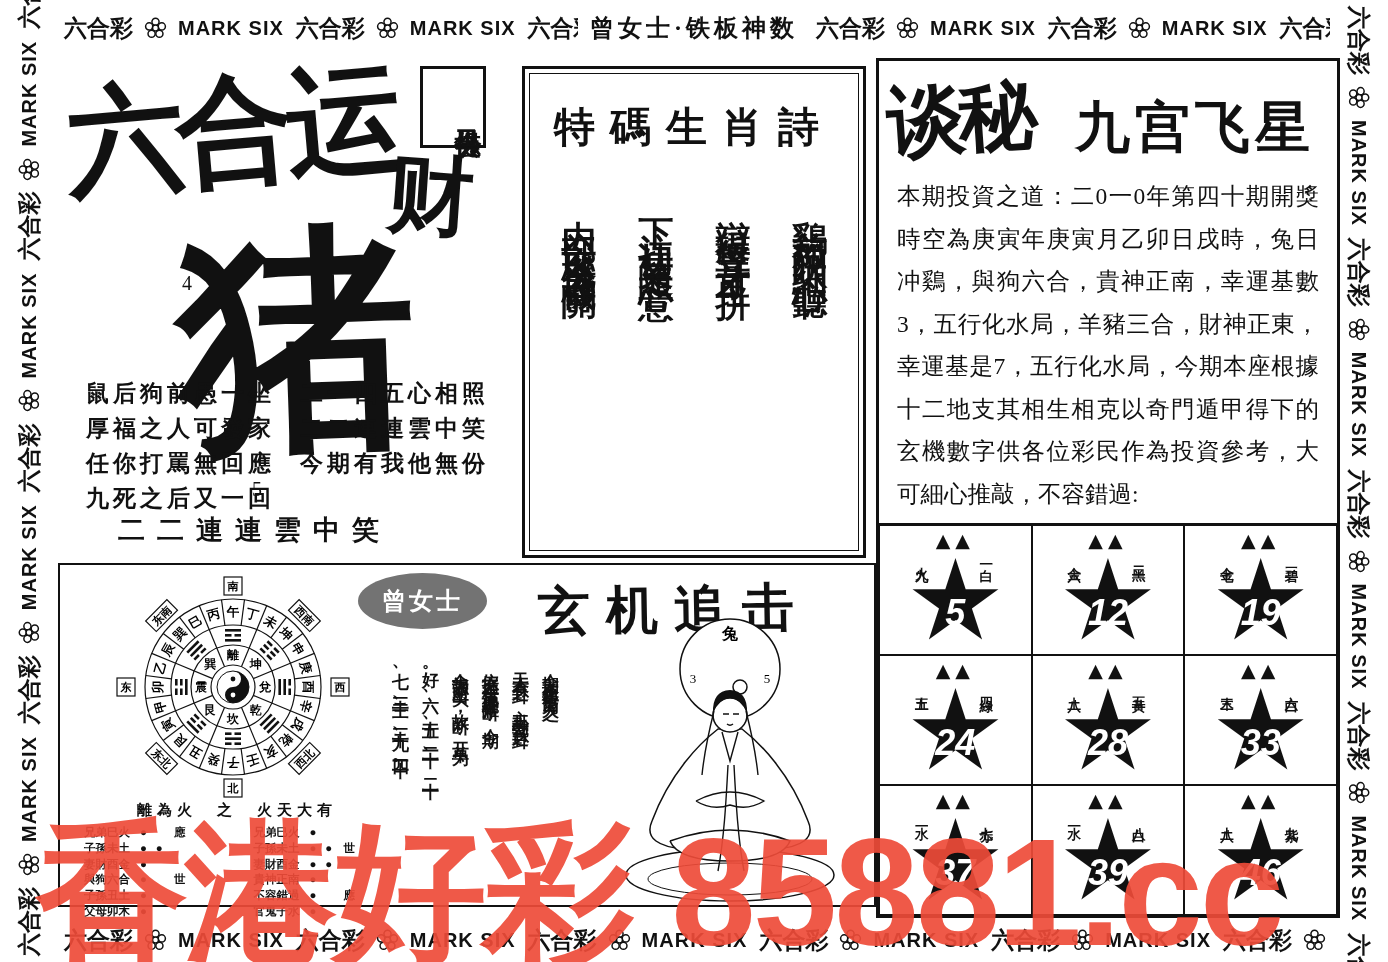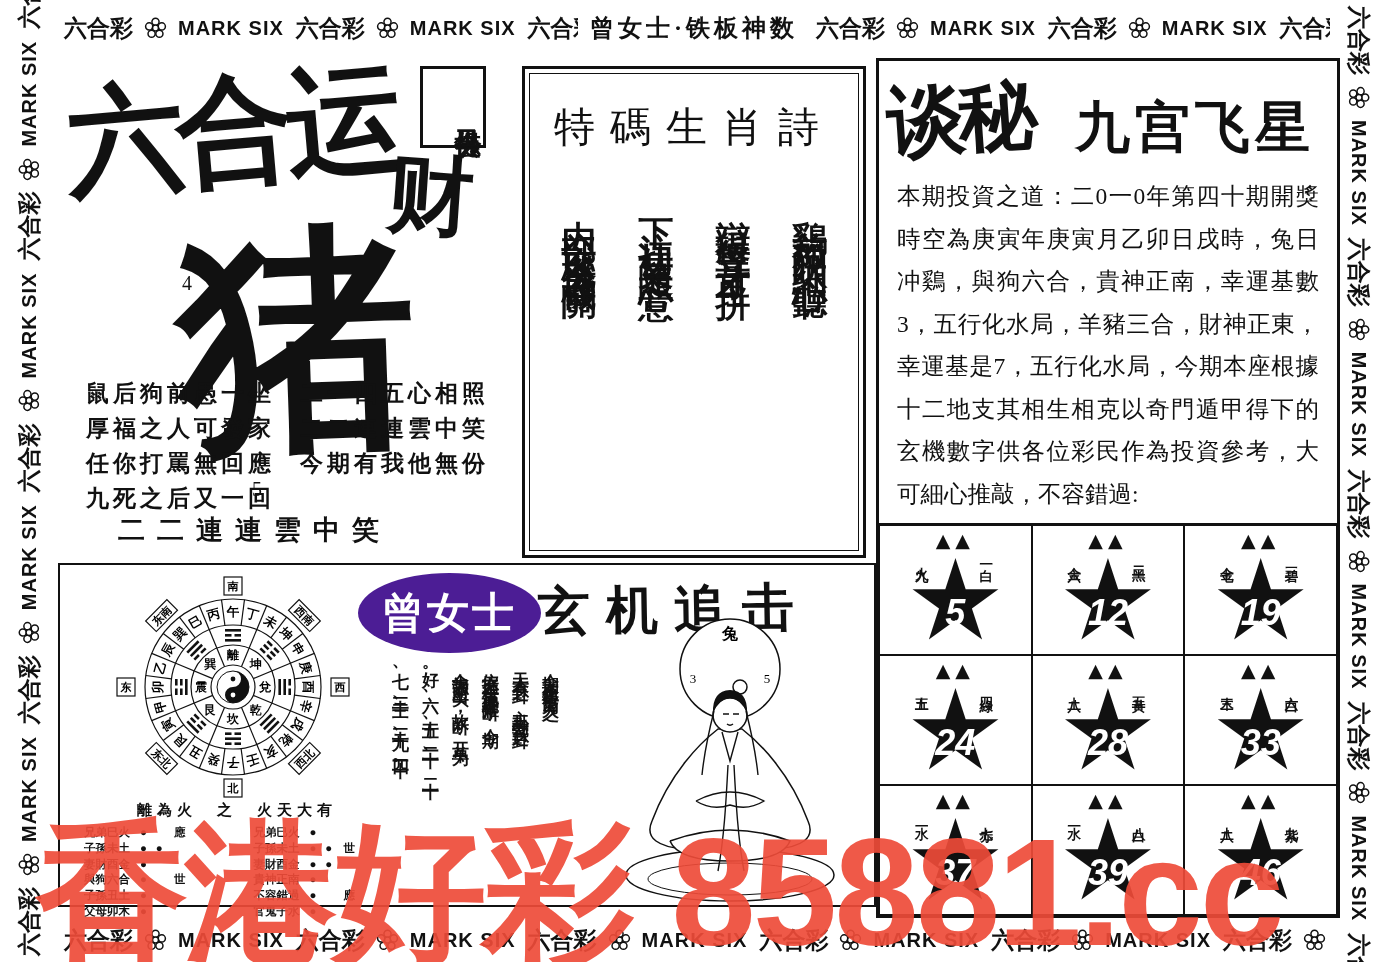--- a/index.html
+++ b/index.html
@@ -29,21 +29,21 @@
   #providerBox{left:420px;top:66px;width:66px;height:82px;border:3px solid #111;box-sizing:border-box;
                writing-mode:vertical-rl;font-size:27px;font-weight:bold;line-height:31px;text-align:center;padding-top:3px;}
   #calligPig{left:178px;top:212px;font-size:238px;font-weight:900;transform:rotate(-2deg);line-height:1.1;}
   #hint4{left:182px;top:272px;font-size:20px;} #hint5{left:252px;top:478px;font-size:20px;}
   .poemcol{font-size:23px;line-height:35px;font-weight:600;letter-spacing:4px;}
   #poemL{left:86px;top:376px;} #poemR{left:300px;top:376px;}
   #poemFoot{left:118px;top:512px;font-size:27px;letter-spacing:12px;font-weight:600;}
   
   #specialBox{left:522px;top:66px;width:344px;height:492px;border:3px solid #111;box-sizing:border-box;}
   #specialInner{position:absolute;inset:4px;border:1px solid #111;}
-  #specialTitle{text-align:center;margin-top:26px;font-size:41px;font-weight:400;letter-spacing:15px;}
+  #specialTitle{text-align:center;margin-top:26px;font-size:41px;font-weight:700;letter-spacing:15px;}
   #specialCols{position:absolute;left:0;right:0;top:118px;bottom:14px;display:flex;flex-direction:row-reverse;
                justify-content:center;gap:42px;}
   .sp-col{writing-mode:vertical-rl;font-size:35px;font-weight:900;letter-spacing:11px;line-height:1;}
   
   #palaceBox{left:876px;top:58px;width:464px;height:860px;border:3px solid #111;box-sizing:border-box;}
   #palacePre{position:absolute;left:8px;top:6px;font-size:78px;font-weight:900;letter-spacing:-6px;transform:rotate(-4deg);}
   #palaceMain{position:absolute;left:196px;top:30px;font-size:55px;font-weight:900;letter-spacing:5px;}
   #palacePara{position:absolute;left:0;right:0;top:108px;padding:6px 18px 0 18px;font-size:23.5px;line-height:42.5px;
               text-align:justify;font-weight:500;}
   #palaceGrid{position:absolute;left:0;right:0;top:462px;bottom:0;display:grid;
@@ -59,22 +59,22 @@
        font:italic bold 36px "Liberation Sans","DejaVu Sans",sans-serif;}
   
   #bottomBox{left:58px;top:563px;width:818px;height:344px;border:2px solid #111;box-sizing:border-box;}
   #wheelWrap{position:absolute;left:8px;top:2px;}
   #hexTable{position:absolute;left:8px;top:236px;width:338px;}
   #hexHead{text-align:center;font-size:15px;letter-spacing:5px;margin-bottom:5px;font-weight:600;}
   #hexCols{display:flex;gap:17px;padding-left:16px;}
   .hex-col{flex:1;}
   .hex-row{display:flex;font-size:11.5px;line-height:15.8px;font-weight:bold;}
   .hex-row .lb{width:56px;} .hex-row .yo{width:34px;letter-spacing:3px;} .hex-row .mk{}
-  #mysteryBadge{position:absolute;left:298px;top:8px;background:#4c1d95;color:#fff;border-radius:50%;
-                font-size:42px;font-weight:bold;padding:12px 24px;letter-spacing:3px;}
+  #mysteryBadge{position:absolute;left:298px;top:8px;background:#737373;color:#fff;border-radius:50%;
+                font-size:24px;font-weight:bold;padding:12px 24px;letter-spacing:3px;}
   #mysteryTitle{position:absolute;left:478px;top:10px;font-size:52px;font-weight:900;letter-spacing:16px;
                 transform:rotate(-1deg);}
   #mysteryCols{position:absolute;left:332px;top:94px;height:252px;display:flex;flex-direction:row-reverse;
                gap:13px;align-items:flex-start;}
   .my-col{writing-mode:vertical-rl;font-size:17px;font-weight:bold;letter-spacing:3.5px;line-height:1;}
   #figureWrap{position:absolute;left:540px;top:38px;}
   
   #watermark{position:absolute;left:36px;top:792px;font-size:152px;font-weight:bold;white-space:nowrap;
              font-family:"Liberation Sans","DejaVu Sans",sans-serif;color:rgba(238,75,56,0.92);
              letter-spacing:-3px;z-index:40;}

